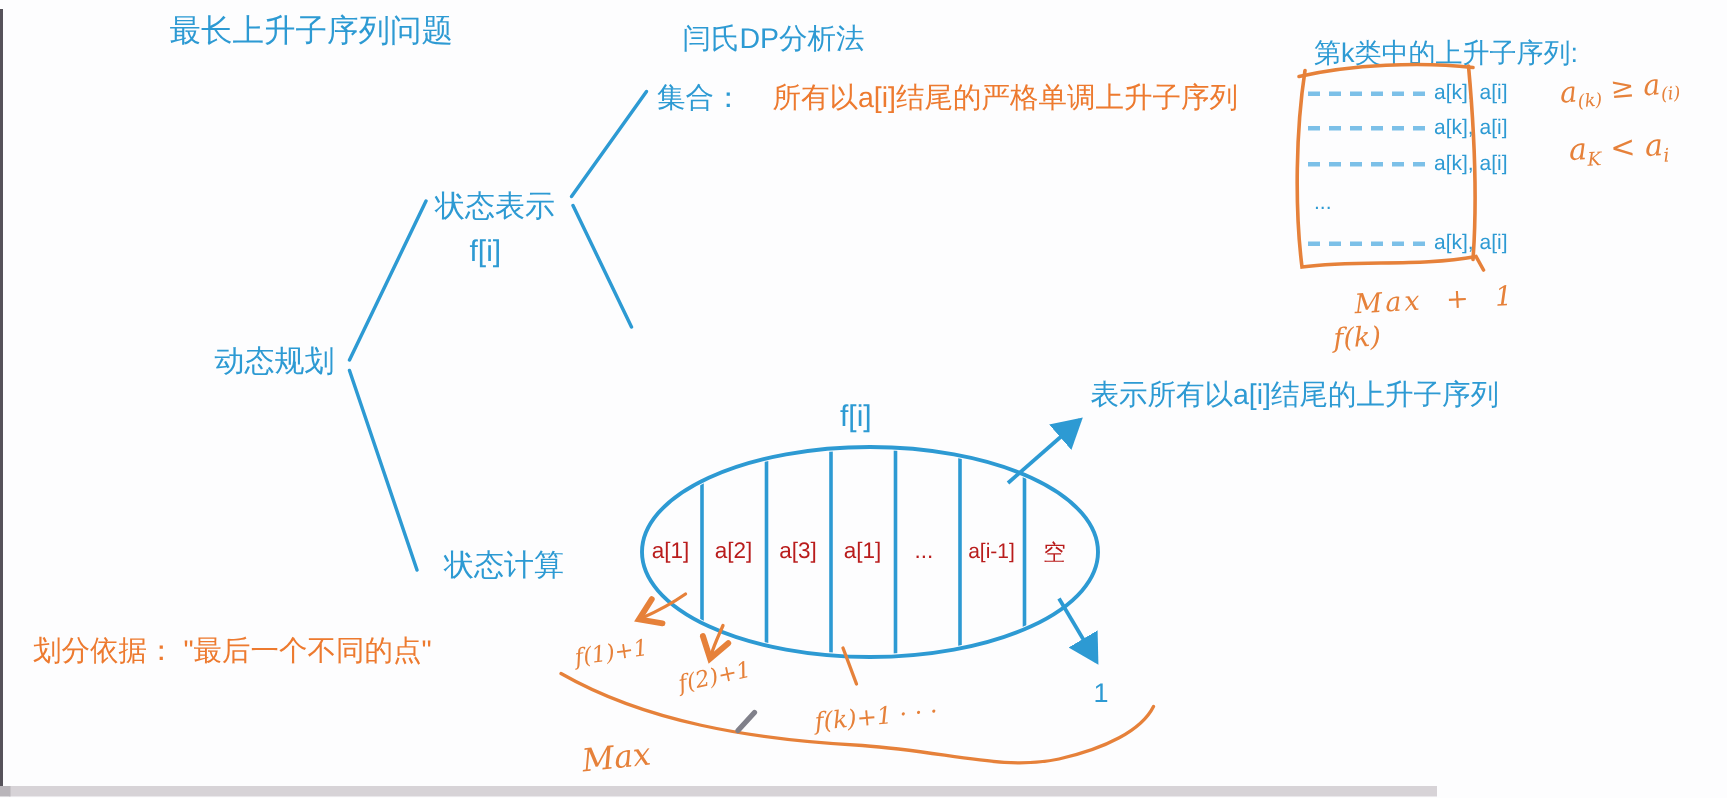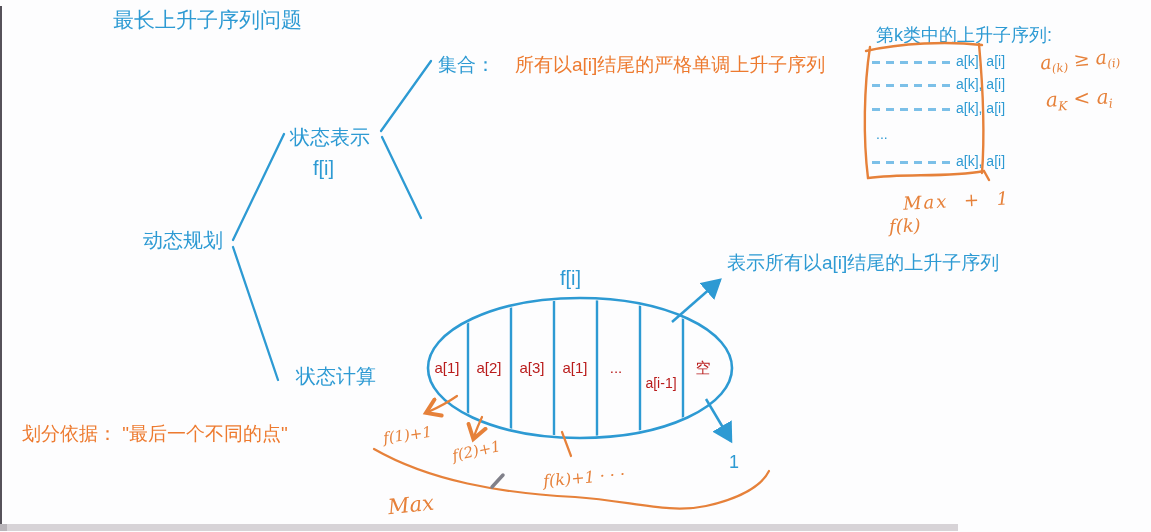--- a/index.html
+++ b/index.html
@@ -36,20 +36,21 @@
 </head>
 <body>
 
 <div id="stage">
 
   <div id="edge-line"></div>
   <div id="bottom-bar"></div>
   <div id="bottom-bar-nub"></div>
 
   <div class="abs blue t21" style="left:113px;top:6px;">最长上升子序列问题</div>
+  <div class="abs blue t19" style="left:455px;top:13px;">闫氏DP分析法</div>
 
   <div class="abs t19" style="left:438px;top:52px;">
     <span class="blue">集合：</span><span class="orange" style="margin-left:20px;">所有以a[i]结尾的严格单调上升子序列</span>
   </div>
 
   <div class="abs blue t20" style="left:290px;top:124px;">状态表示</div>
   <div class="abs blue t20" style="left:313px;top:157px;">f[i]</div>
 
 
   <div class="abs blue t20" style="left:143px;top:227px;">动态规划</div>
@@ -81,21 +82,21 @@
   <div class="abs hw" style="left:889px;top:215px;font-size:18px;transform:rotate(-2deg);">f(k)</div>
 
   <div class="abs blue t19" style="left:727px;top:250px;">表示所有以a[i]结尾的上升子序列</div>
   <div class="abs blue t20" style="left:560px;top:267px;">f[i]</div>
 
   <div class="seg-label" style="left:447px;top:359px;">a[1]</div>
   <div class="seg-label" style="left:489px;top:359px;">a[2]</div>
   <div class="seg-label" style="left:532px;top:359px;">a[3]</div>
   <div class="seg-label" style="left:575px;top:359px;">a[1]</div>
   <div class="seg-label" style="left:616px;top:359px;">...</div>
-  <div class="seg-label" style="left:661px;top:359px;font-size:14px;margin-top:16px;">a[i-1]</div>
+  <div class="seg-label" style="left:661px;top:359px;font-size:14px;">a[i-1]</div>
   <div class="seg-label" style="left:703px;top:359px;">空</div>
 
   <div class="abs blue t15" style="left:729px;top:452px;">1</div>
 
   <div class="abs hw" style="left:383px;top:426px;font-size:15px;transform:rotate(-8deg);">f(1)+1</div>
   <div class="abs hw" style="left:452px;top:442px;font-size:15px;transform:rotate(-12deg);">f(2)+1</div>
   <div class="abs hw" style="left:543px;top:468px;font-size:16px;transform:rotate(-5deg);">f(k)+1 · · ·</div>
   <div class="abs hw" style="left:388px;top:493px;font-size:21px;transform:rotate(-6deg);">Max</div>
 
   <svg class="overlay" width="1151" height="532" viewBox="0 0 1151 532">

